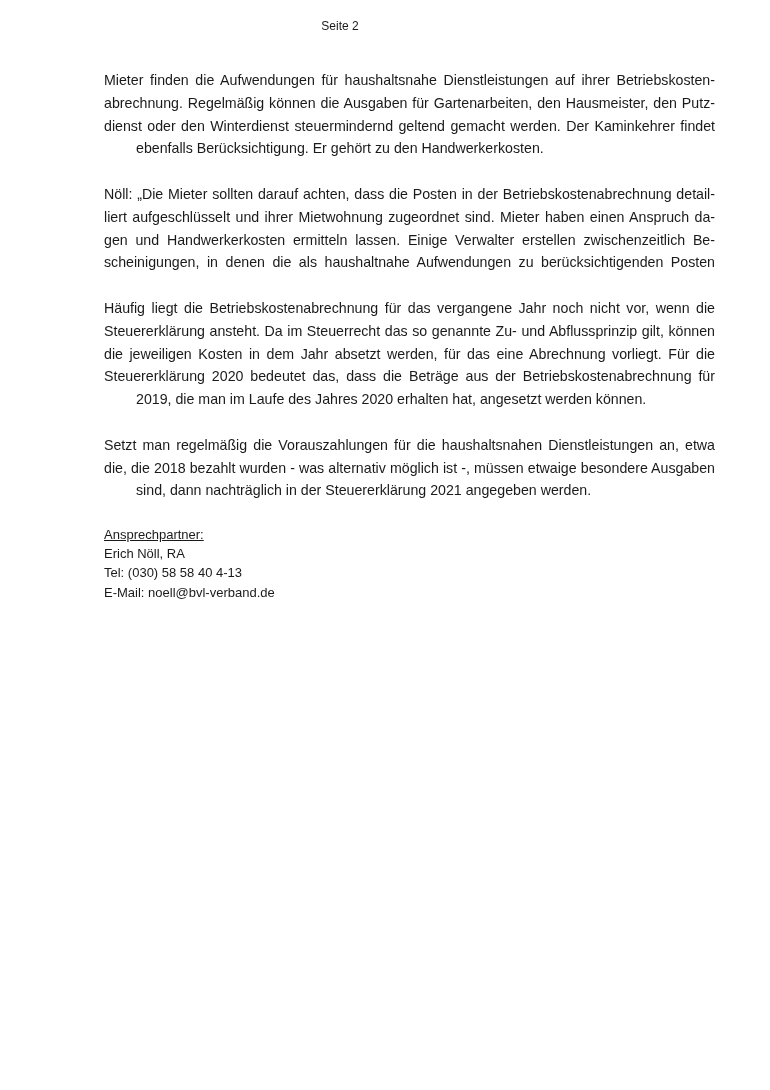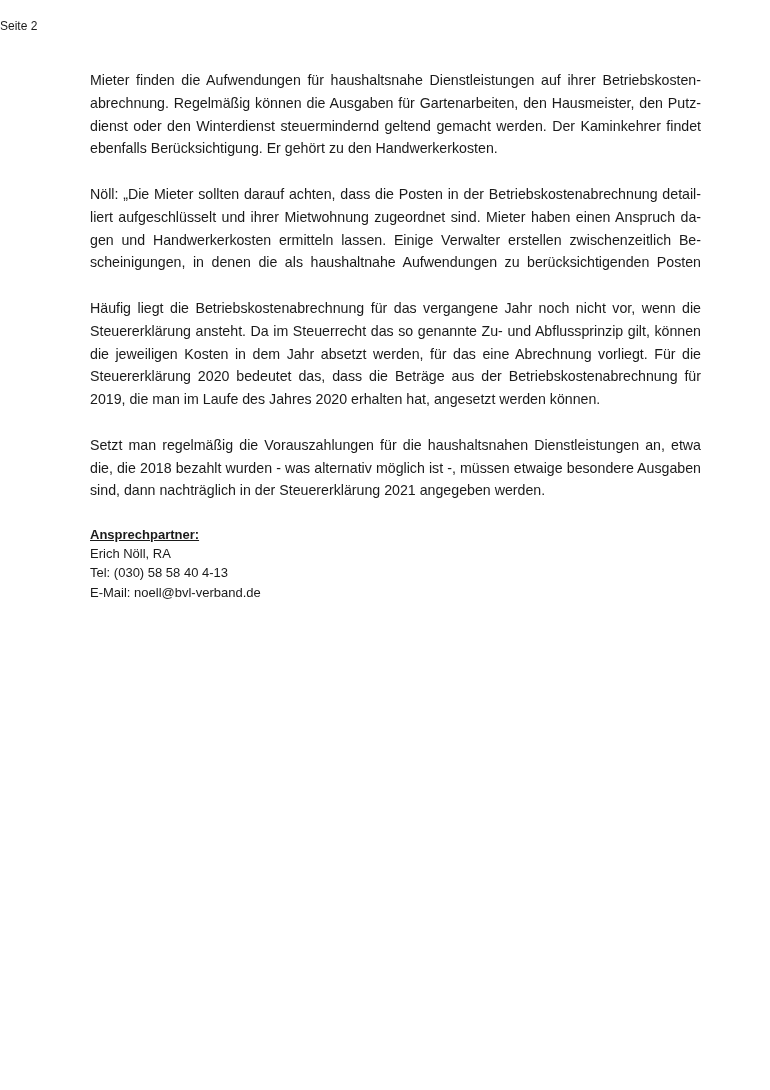--- a/index.html
+++ b/index.html
@@ -13,54 +13,55 @@
     position: relative;
     overflow: hidden;
     font-family: "Liberation Sans", sans-serif;
     color: #1a1a1a;
   }
   .page-header {
     position: absolute;
     top: 19px;
     left: 0;
     width: 680px;
+    text-align: center;
     font-size: 12px;
     line-height: 14px;
   }
   .content {
     position: absolute;
-    left: 90px;
+    left: 104px;
     top: 69px;
     width: 611px;
     font-size: 14.2px;
     line-height: 22.8px;
   }
   .para {
     margin: 0 0 22.8px 0;
     text-align: justify;
     text-align-last: left;
     hyphens: manual;
   }
   .line {
     display: block;
     text-align: justify;
     text-align-last: justify;
     white-space: nowrap;
   }
   .line.last {
     text-align-last: left;
+    margin-left: 32px;
   }
   .contact {
     font-size: 13px;
     line-height: 19.2px;
     margin-top: 0;
   }
   .contact-heading {
     text-decoration: underline;
-    font-weight: bold;
   }
   .contact div { display: block; }
 </style>
 </head>
 <body>
 
 <div class="page-header">Seite 2</div>
 
 <div class="content">
 

